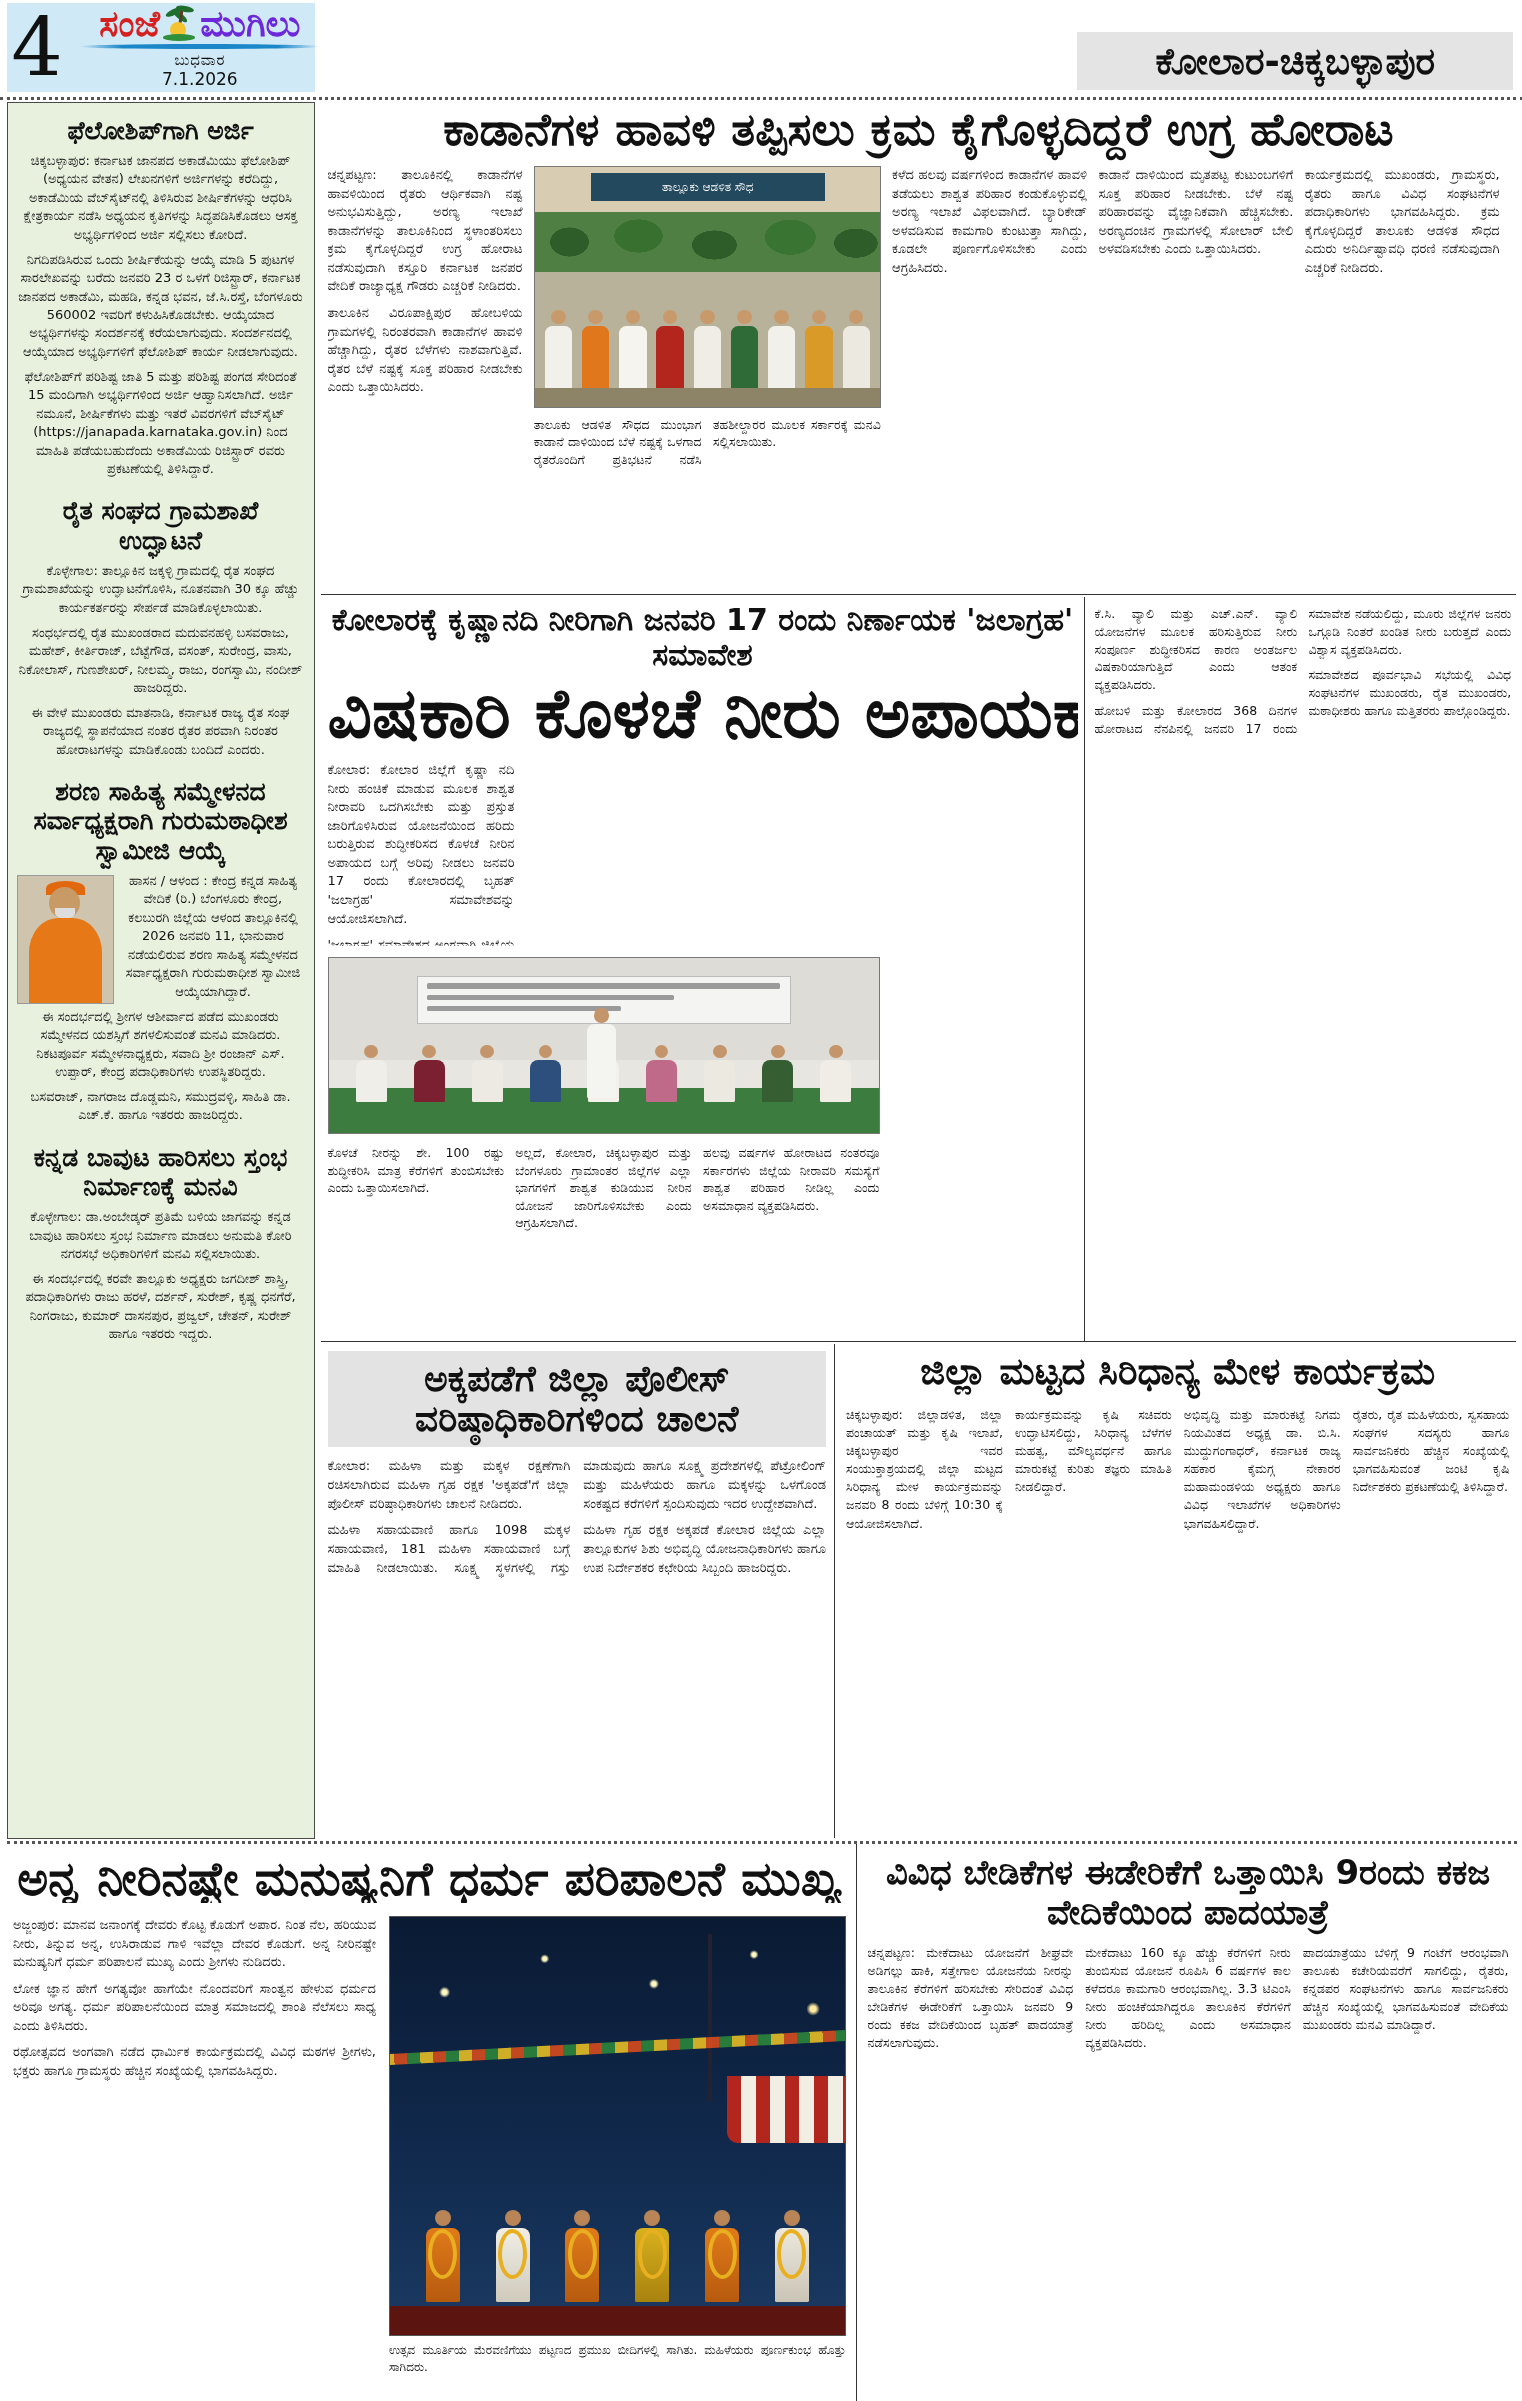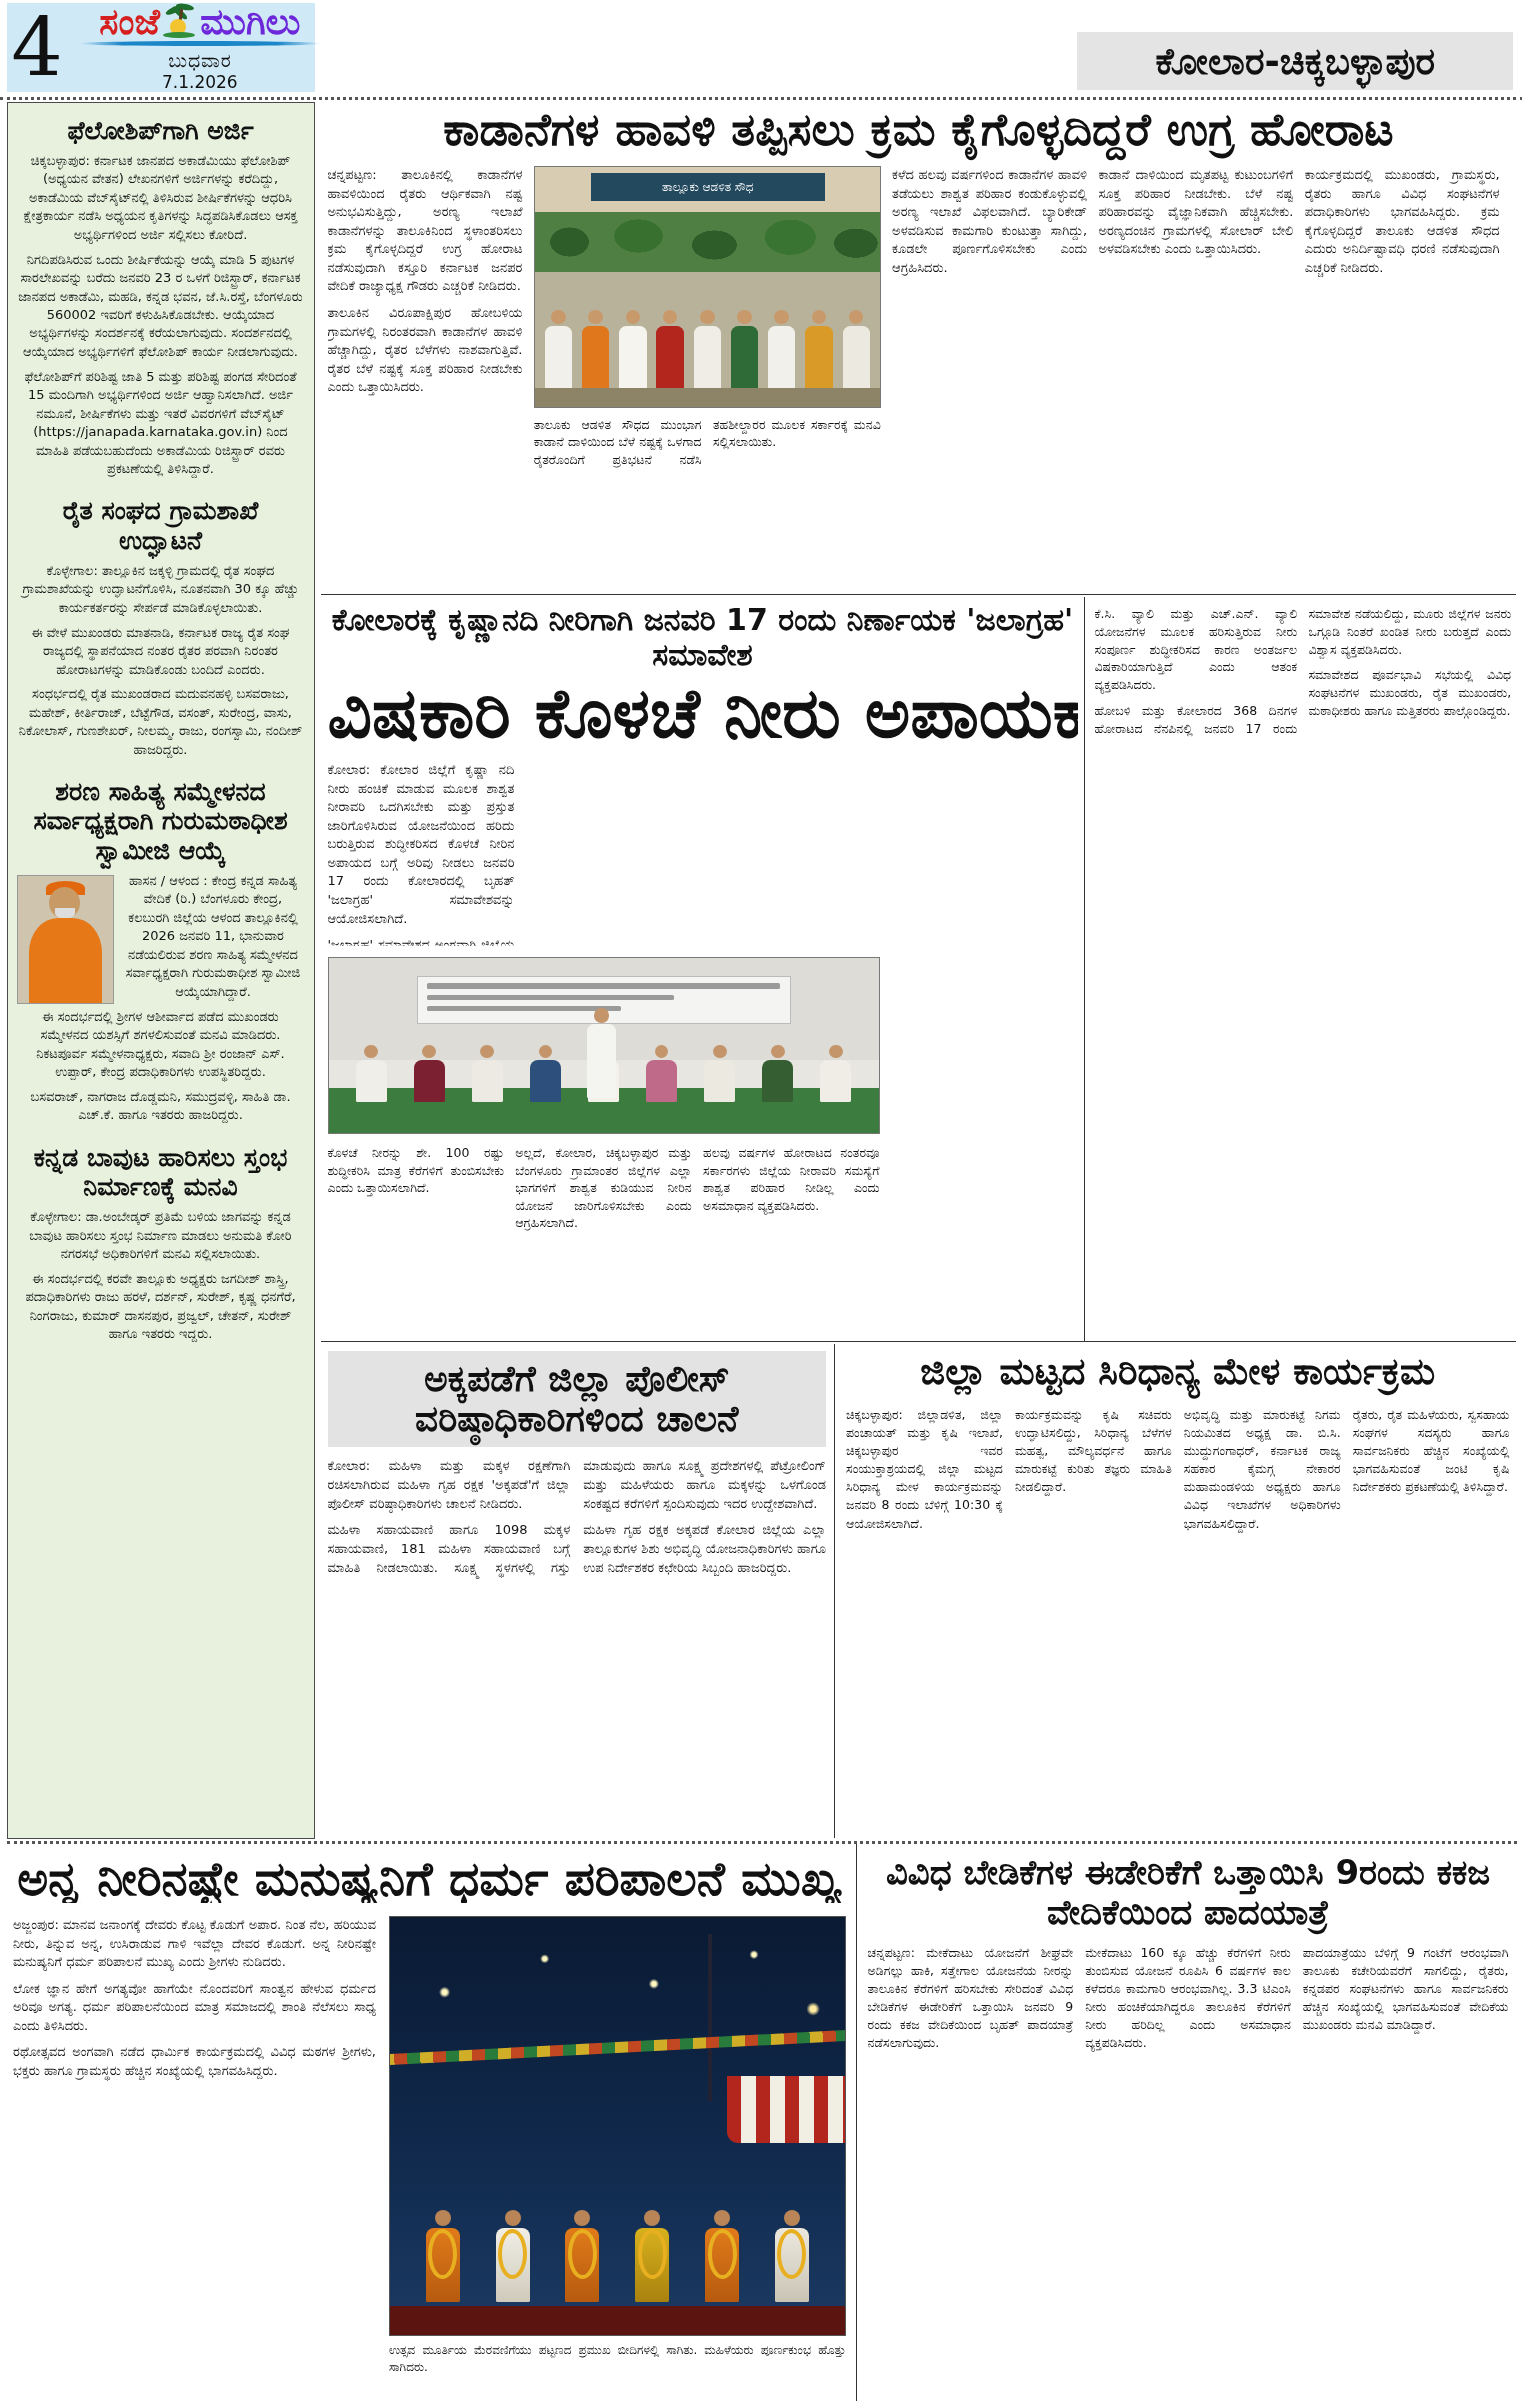--- a/index.html
+++ b/index.html
@@ -17,21 +17,21 @@
   .logo-black{color:#6d28d9;font-weight:bold;font-size:36px;line-height:1;}
   .logo-icon{width:37px;height:36px;position:relative;}
   .logo-icon .sun{position:absolute;left:8px;bottom:4.8px;width:16px;height:16px;border-radius:50%;background:#f4c430;}
   .logo-icon .grass{position:absolute;left:1.6px;bottom:1.6px;width:32px;height:6.5px;border-radius:50%;background:#2f8f3a;}
   .logo-icon .trunk{position:absolute;left:17px;top:4.8px;width:3.2px;height:18px;background:#5b3a1e;transform:rotate(8deg);}
   .logo-icon .frond{position:absolute;width:18px;height:5.6px;border-radius:50%;background:#1e6e2e;}
   .f1{left:3.2px;top:3.2px;transform:rotate(-25deg);}
   .f2{left:14.5px;top:0px;transform:rotate(10deg);}
   .f3{left:9.7px;top:6.5px;transform:rotate(40deg);}
   .logo-swoosh{width:242px;height:4.8px;border-radius:50%;background:linear-gradient(90deg,rgba(27,134,200,0) 0%,#1b86c8 18%,#1b86c8 82%,rgba(27,134,200,0) 100%);margin:1.6px 0 2.4px;}
-  .mast-day{font-size:19px;letter-spacing:0.8px;}
+  .mast-day{font-size:15px;letter-spacing:0.8px;}
   .mast-date{font-size:17px;font-weight:normal;}
   .region-badge{position:absolute;right:9.7px;top:32px;width:436px;height:58px;background:#e4e4e4;display:flex;align-items:center;justify-content:center;font-size:37px;font-weight:bold;}
 
   
   .rail{position:absolute;left:6.5px;top:102px;width:308px;height:1737px;background:#e7f1de;border:1.6px solid #4a4a4a;box-sizing:border-box;padding:9.7px 9.7px;overflow:hidden;display:flex;flex-direction:column;gap:8px;}
   .rail-art{overflow:hidden;}
   .rail-head{font-weight:bold;font-size:25px;line-height:1.18;text-align:center;margin:3.2px 0 6.5px;}
   .rail-art p{margin:0 0 6.5px;font-size:13px;line-height:1.42;text-align:center;}
   .swami-photo{float:left;width:95px;height:127px;margin:3.2px 8px 3.2px 0;background:#cfc4ad;position:relative;border:0.8px solid #999;overflow:hidden;}
   .swami-photo .head{position:absolute;left:31px;top:11.3px;width:31px;height:32px;border-radius:50%;background:#c89a66;}
@@ -167,22 +167,22 @@
   <div class="rail">
     <div class="rail-art">
       <div class="rail-head">ಫೆಲೋಶಿಪ್‌ಗಾಗಿ ಅರ್ಜಿ</div>
       <p>ಚಿಕ್ಕಬಳ್ಳಾಪುರ: ಕರ್ನಾಟಕ ಜಾನಪದ ಅಕಾಡೆಮಿಯು ಫೆಲೋಶಿಪ್ (ಅಧ್ಯಯನ ವೇತನ) ಲೇಖನಗಳಿಗೆ ಅರ್ಜಿಗಳನ್ನು ಕರೆದಿದ್ದು, ಅಕಾಡೆಮಿಯ ವೆಬ್‌ಸೈಟ್‌ನಲ್ಲಿ ತಿಳಿಸಿರುವ ಶೀರ್ಷಿಕೆಗಳನ್ನು ಆಧರಿಸಿ ಕ್ಷೇತ್ರಕಾರ್ಯ ನಡೆಸಿ ಅಧ್ಯಯನ ಕೃತಿಗಳನ್ನು ಸಿದ್ಧಪಡಿಸಿಕೊಡಲು ಆಸಕ್ತ ಅಭ್ಯರ್ಥಿಗಳಿಂದ ಅರ್ಜಿ ಸಲ್ಲಿಸಲು ಕೋರಿದೆ.</p>
       <p>ನಿಗದಿಪಡಿಸಿರುವ ಒಂದು ಶೀರ್ಷಿಕೆಯನ್ನು ಆಯ್ಕೆ ಮಾಡಿ 5 ಪುಟಗಳ ಸಾರಲೇಖವನ್ನು ಬರೆದು ಜನವರಿ 23 ರ ಒಳಗೆ ರಿಜಿಸ್ಟ್ರಾರ್, ಕರ್ನಾಟಕ ಜಾನಪದ ಅಕಾಡೆಮಿ, ಮಹಡಿ, ಕನ್ನಡ ಭವನ, ಜೆ.ಸಿ.ರಸ್ತೆ, ಬೆಂಗಳೂರು 560002 ಇವರಿಗೆ ಕಳುಹಿಸಿಕೊಡಬೇಕು. ಆಯ್ಕೆಯಾದ ಅಭ್ಯರ್ಥಿಗಳನ್ನು ಸಂದರ್ಶನಕ್ಕೆ ಕರೆಯಲಾಗುವುದು. ಸಂದರ್ಶನದಲ್ಲಿ ಆಯ್ಕೆಯಾದ ಅಭ್ಯರ್ಥಿಗಳಿಗೆ ಫೆಲೋಶಿಪ್ ಕಾರ್ಯ ನೀಡಲಾಗುವುದು.</p>
       <p>ಫೆಲೋಶಿಪ್‌ಗೆ ಪರಿಶಿಷ್ಟ ಜಾತಿ 5 ಮತ್ತು ಪರಿಶಿಷ್ಟ ಪಂಗಡ ಸೇರಿದಂತೆ 15 ಮಂದಿಗಾಗಿ ಅಭ್ಯರ್ಥಿಗಳಿಂದ ಅರ್ಜಿ ಆಹ್ವಾನಿಸಲಾಗಿದೆ. ಅರ್ಜಿ ನಮೂನೆ, ಶೀರ್ಷಿಕೆಗಳು ಮತ್ತು ಇತರೆ ವಿವರಗಳಿಗೆ ವೆಬ್‌ಸೈಟ್ (https://janapada.karnataka.gov.in) ನಿಂದ ಮಾಹಿತಿ ಪಡೆಯಬಹುದೆಂದು ಅಕಾಡೆಮಿಯ ರಿಜಿಸ್ಟ್ರಾರ್ ರವರು ಪ್ರಕಟಣೆಯಲ್ಲಿ ತಿಳಿಸಿದ್ದಾರೆ.</p>
     </div>
     <div class="rail-art">
       <div class="rail-head">ರೈತ ಸಂಘದ ಗ್ರಾಮಶಾಖೆ ಉದ್ಘಾಟನೆ</div>
       <p>ಕೊಳ್ಳೇಗಾಲ: ತಾಲ್ಲೂಕಿನ ಜಕ್ಕಳ್ಳಿ ಗ್ರಾಮದಲ್ಲಿ ರೈತ ಸಂಘದ ಗ್ರಾಮಶಾಖೆಯನ್ನು ಉದ್ಘಾಟನೆಗೊಳಿಸಿ, ನೂತನವಾಗಿ 30 ಕ್ಕೂ ಹೆಚ್ಚು ಕಾರ್ಯಕರ್ತರನ್ನು ಸೇರ್ಪಡೆ ಮಾಡಿಕೊಳ್ಳಲಾಯಿತು.</p>
+      <p>ಸಂಧರ್ಭದಲ್ಲಿ ರೈತ ಮುಖಂಡರಾದ ಮದುವನಹಳ್ಳಿ ಬಸವರಾಜು, ಮಹೇಶ್, ಕೀರ್ತಿರಾಜ್, ಬೆಟ್ಟೆಗೌಡ, ವಸಂತ್, ಸುರೇಂದ್ರ, ವಾಸು, ನಿಕೋಲಾಸ್, ಗುಣಶೇಖರ್, ನೀಲಮ್ಮ, ರಾಜು, ರಂಗಸ್ವಾಮಿ, ನಂದೀಶ್ ಹಾಜರಿದ್ದರು.</p>
       <p>ಈ ವೇಳೆ ಮುಖಂಡರು ಮಾತನಾಡಿ, ಕರ್ನಾಟಕ ರಾಜ್ಯ ರೈತ ಸಂಘ ರಾಜ್ಯದಲ್ಲಿ ಸ್ಥಾಪನೆಯಾದ ನಂತರ ರೈತರ ಪರವಾಗಿ ನಿರಂತರ ಹೋರಾಟಗಳನ್ನು ಮಾಡಿಕೊಂಡು ಬಂದಿದೆ ಎಂದರು.</p>
-      <p>ಸಂಧರ್ಭದಲ್ಲಿ ರೈತ ಮುಖಂಡರಾದ ಮದುವನಹಳ್ಳಿ ಬಸವರಾಜು, ಮಹೇಶ್, ಕೀರ್ತಿರಾಜ್, ಬೆಟ್ಟೆಗೌಡ, ವಸಂತ್, ಸುರೇಂದ್ರ, ವಾಸು, ನಿಕೋಲಾಸ್, ಗುಣಶೇಖರ್, ನೀಲಮ್ಮ, ರಾಜು, ರಂಗಸ್ವಾಮಿ, ನಂದೀಶ್ ಹಾಜರಿದ್ದರು.</p>
     </div>
     <div class="rail-art">
       <div class="rail-head">ಶರಣ ಸಾಹಿತ್ಯ ಸಮ್ಮೇಳನದ ಸರ್ವಾಧ್ಯಕ್ಷರಾಗಿ ಗುರುಮಠಾಧೀಶ ಸ್ವಾಮೀಜಿ ಆಯ್ಕೆ</div>
       <div class="swami-photo">
         <span class="turban"></span>
           <span class="head"></span>
           <span class="beard"></span>
           <span class="robe"></span>
       </div>
       <p>ಹಾಸನ / ಆಳಂದ : ಕೇಂದ್ರ ಕನ್ನಡ ಸಾಹಿತ್ಯ ವೇದಿಕೆ (ರಿ.) ಬೆಂಗಳೂರು ಕೇಂದ್ರ, ಕಲಬುರಗಿ ಜಿಲ್ಲೆಯ ಆಳಂದ ತಾಲ್ಲೂಕಿನಲ್ಲಿ 2026 ಜನವರಿ 11, ಭಾನುವಾರ ನಡೆಯಲಿರುವ ಶರಣ ಸಾಹಿತ್ಯ ಸಮ್ಮೇಳನದ ಸರ್ವಾಧ್ಯಕ್ಷರಾಗಿ ಗುರುಮಠಾಧೀಶ ಸ್ವಾಮೀಜಿ ಆಯ್ಕೆಯಾಗಿದ್ದಾರೆ.</p>

